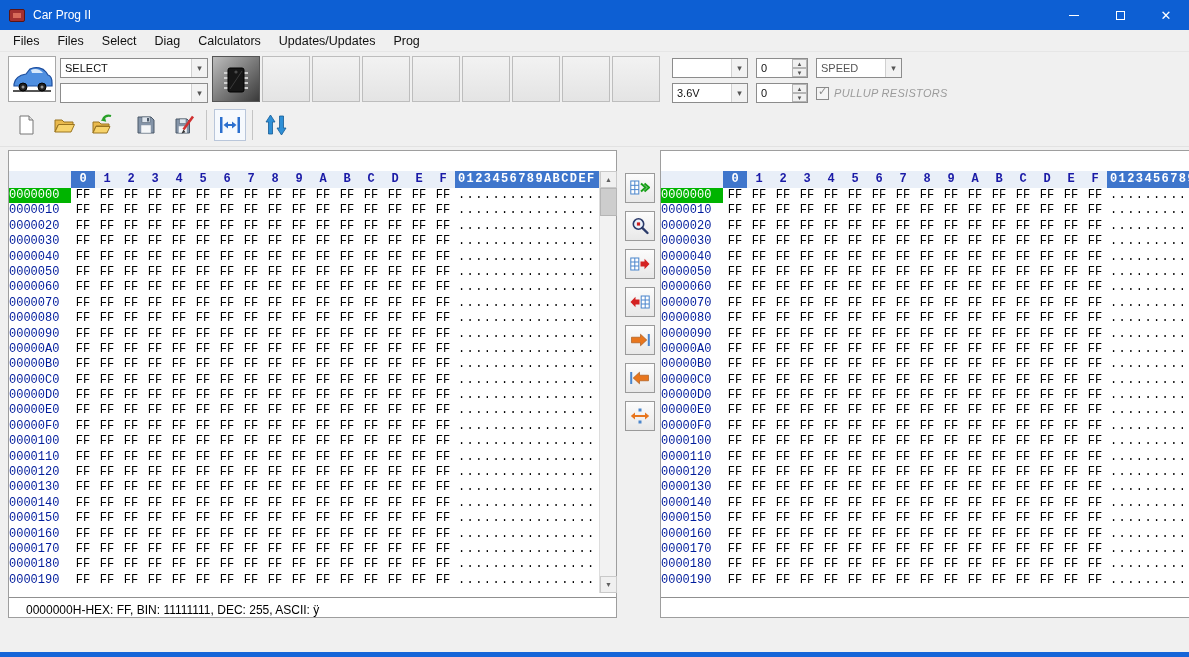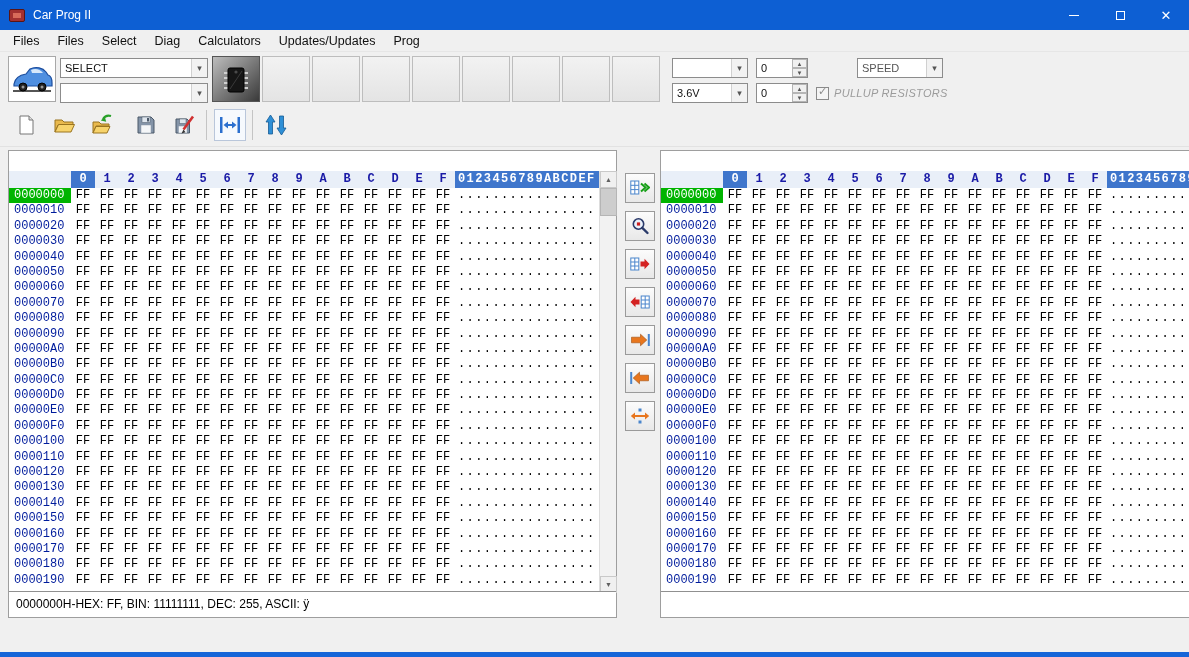--- a/index.html
+++ b/index.html
@@ -30,21 +30,21 @@
   .blank-row { position:absolute; left:262px; top:4px; display:flex; gap:2px; }
   .blank-btn { width:48px; height:46px; border:1px solid #bdbdbd; background:linear-gradient(180deg,#f2f2f2,#e4e4e4); }
   .dd-stack { position:absolute; left:60px; top:6px; width:148px; }
   .dropdown { display:flex; height:20px; border:1px solid #8c8c8c; background:#fff; align-items:stretch; }
   .dd-stack .dropdown + .dropdown { margin-top:5px; }
   .dd-val { flex:1; font-size:11px; line-height:18px; padding-left:4px; color:#111; overflow:hidden; white-space:nowrap; }
   .dd-arrow { width:16px; background:#f2f2f2; border-left:1px solid #d0d0d0; color:#555; font-size:9px; display:flex; align-items:center; justify-content:center; }
   .right-ctrls { position:absolute; left:672px; top:6px; }
   .rc-row { display:flex; gap:8px; align-items:center; margin-bottom:5px; }
   .dd-interface, .dd-voltage { width:76px; }
-  .dd-speed { width:86px;margin-left:41px; }
+  .dd-speed { width:86px; }
   .dd-speed .dd-val { color:#555; }
   .spinner { display:flex; width:52px; height:20px; border:1px solid #8c8c8c; background:#fff; }
   .spin-val { flex:1; font-size:11px; line-height:18px; padding-left:4px; color:#111; }
   .spin-btns { width:15px; display:flex; flex-direction:column; }
   .spin-up, .spin-down { flex:1; font-size:6px; color:#555; background:#f0f0f0; border:1px solid #b5b5b5; display:flex; align-items:center; justify-content:center; }
   .pullup { display:flex; align-items:center; gap:5px; }
   .cb { width:13px; height:13px; border:1px solid #8a8a8a; background:#f4f4f4; position:relative; display:block; }
   .cb-check { position:absolute; left:1px; top:-3px; font-size:11px; color:#8a8a8a; }
   .cb-label { font-size:11px; color:#9b9b9b; letter-spacing:0.3px;font-style:italic; }
 
@@ -54,28 +54,28 @@
   .icon-btn.boxed { border:1px solid #b9c6da; background:#f6f9fd; }
   .tb2-sep { position:absolute; top:6px; width:1px; height:30px; background:#c4c4c4; }
 
   
   .hex-panel { position:absolute; top:150px; width:609px; height:468px; background:#fff; border:1px solid #9e9e9e; }
   .hex-panel.left  { left:8px; }
   .hex-panel.right { left:660px; }
   .hex-grid { padding-top:20px; }
   .hex-row { display:flex; height:15.4px; line-height:15.4px; font-family:"Liberation Mono", monospace; font-size:12px; white-space:pre; }
   .hex-row.header { height:17px; line-height:17px; background:#e9eff8; }
-  .addr-cell { width:62px; padding-left:5px; color:#001c9c; }
+  .addr-cell { width:62px; color:#001c9c; }
   .hex-cell { width:24px; text-align:center; color:#000; }
   .hex-cell-h { width:24px; text-align:center; color:#1a1aa6; font-weight:bold; }
   .ascii-cell { width:144px; padding-left:3px; letter-spacing:1.4px; overflow:hidden; color:#000; }
   .ascii-cell-h { width:144px; padding-left:3px; letter-spacing:1.4px; overflow:hidden; color:#1a1aa6; font-weight:bold; }
   .sel-col { background:#3f76cc; color:#fff !important; }
   .sel-addr { background:#00b400; color:#fff !important; }
-  .hexinfo { position:absolute; left:0; right:0; bottom:0; height:26px; border-top:1px solid #909090; background:#fff; font-size:12px; line-height:25px; padding-left:7px; color:#000; }
+  .hexinfo { position:absolute; left:0; right:0; bottom:0; height:20px; border-top:1px solid #909090; background:#fff; font-size:12px; line-height:25px; padding-left:17px; color:#000; }
 
   
   .vscroll { position:absolute; top:20px; right:0; width:17px; height:422px; background:#f2f2f2; border-left:1px solid #dddddd; }
   .vs-btn { position:absolute; left:0; width:17px; height:17px; background:#f0f0f0; border:1px solid #c9c9c9; font-size:7px; color:#606060; display:flex; align-items:center; justify-content:center; }
   .vs-up { top:0; }
   .vs-down { bottom:0; }
   .vs-thumb { position:absolute; left:0; top:17px; width:17px; height:28px; background:#cdcdcd; border:1px solid #b5b5b5; }
 
   
   .mid-icons { position:absolute; left:625px; top:173px; width:32px; display:flex; flex-direction:column; gap:8px; }

